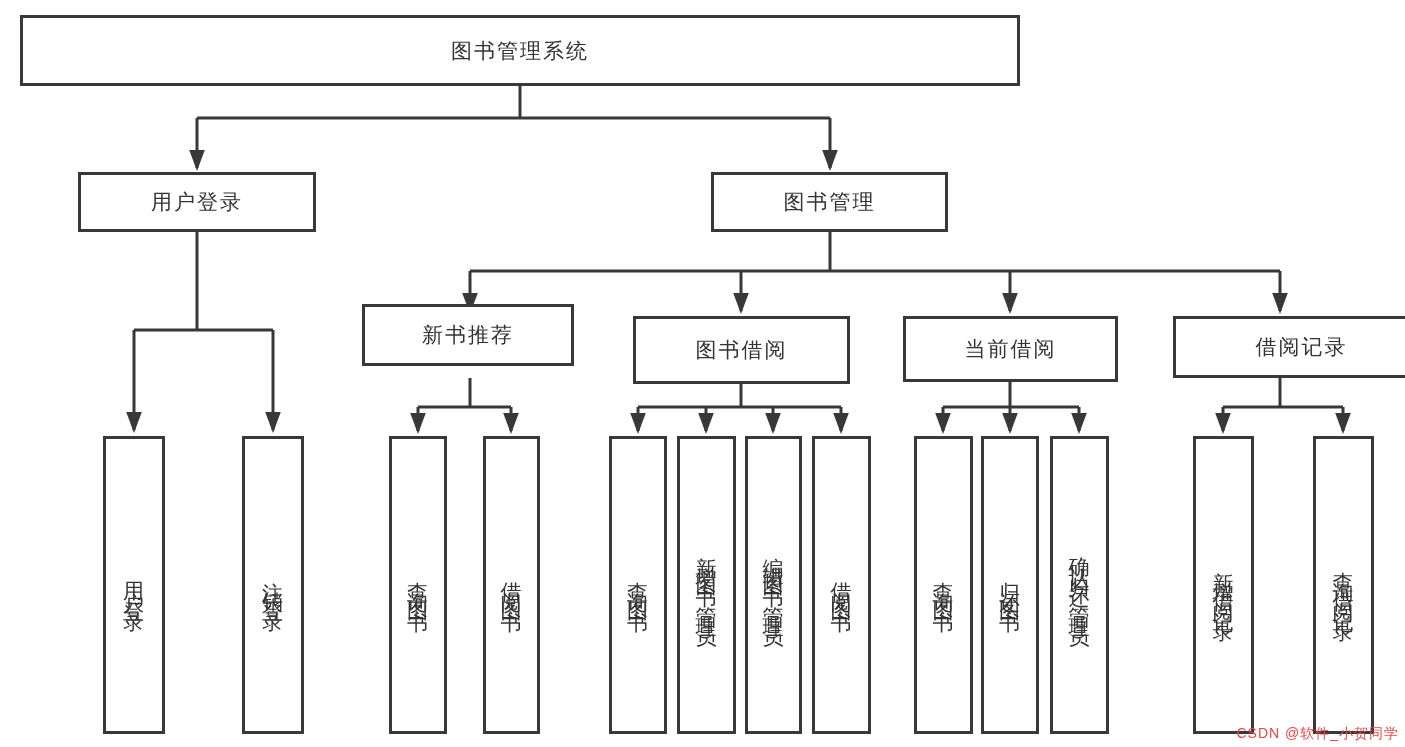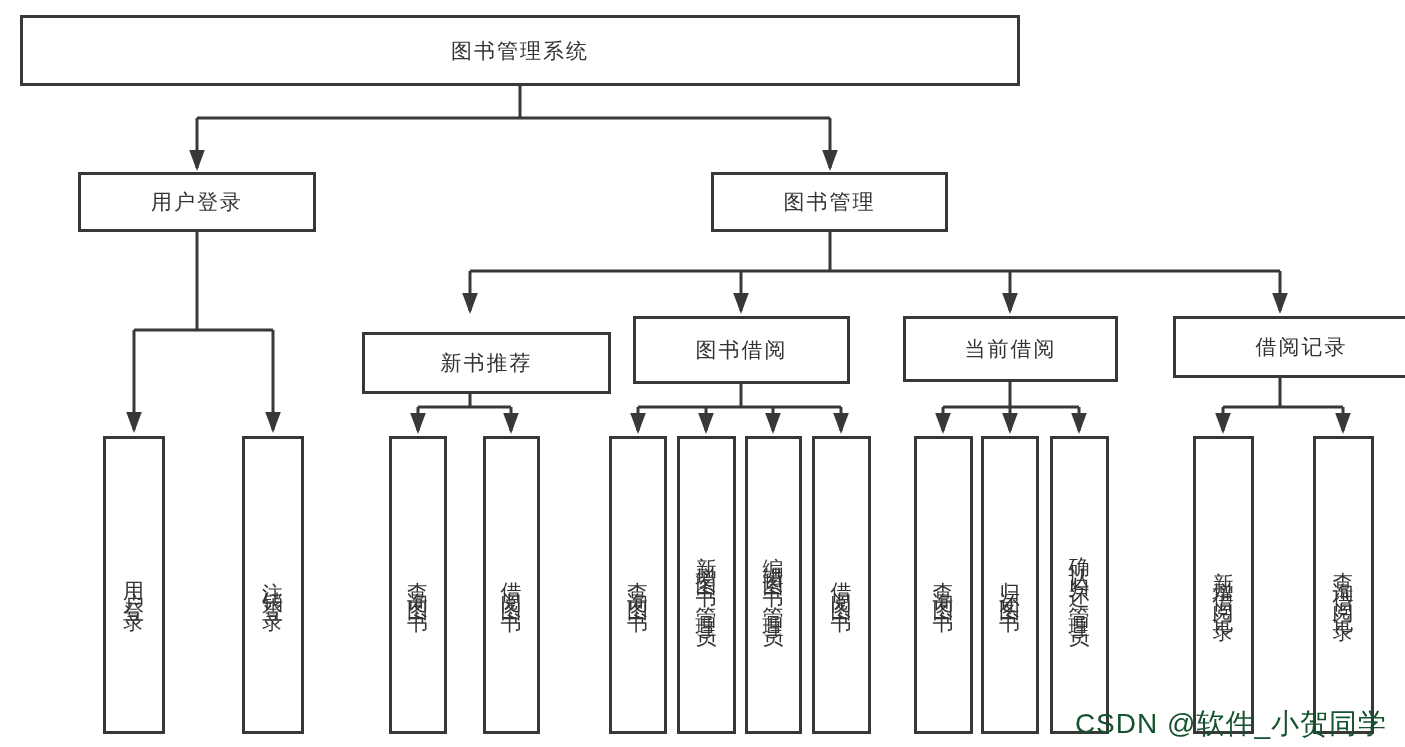--- a/index.html
+++ b/index.html
@@ -32,24 +32,24 @@
     white-space: nowrap;
   }
   .vbox span {
     writing-mode: vertical-rl;
     letter-spacing: 10px;
     line-height: 1;
     white-space: nowrap;
   }
   .watermark {
     position: absolute;
-    right: 18px;
+    right: 6px;
     bottom: 4px;
-    font-size: 28px;
-    color: #14532d;
+    font-size: 14px;
+    color: #ef4444;
     letter-spacing: 1px;
     white-space: nowrap;
   }
 </style>
 </head>
 <body>
 
 <div class="canvas">
 
   <svg class="connectors" width="1405" height="747" viewBox="0 0 1405 747" aria-hidden="true">
@@ -99,21 +99,21 @@
     <span>图书管理系统</span>
   </div>
 
   <div class="box hbox" style="left:78px;top:172px;width:238px;height:60px">
     <span>用户登录</span>
   </div>
   <div class="box hbox" style="left:711px;top:172px;width:237px;height:60px">
     <span>图书管理</span>
   </div>
 
-  <div class="box hbox" style="left:362px;top:332px;width:249px;height:62px">
+  <div class="box hbox" style="left:362px;top:304px;width:212px;height:62px">
     <span>新书推荐</span>
   </div>
   <div class="box hbox" style="left:633px;top:316px;width:217px;height:68px">
     <span>图书借阅</span>
   </div>
   <div class="box hbox" style="left:903px;top:316px;width:215px;height:66px">
     <span>当前借阅</span>
   </div>
   <div class="box hbox" style="left:1173px;top:316px;width:257px;height:62px">
     <span>借阅记录</span>

